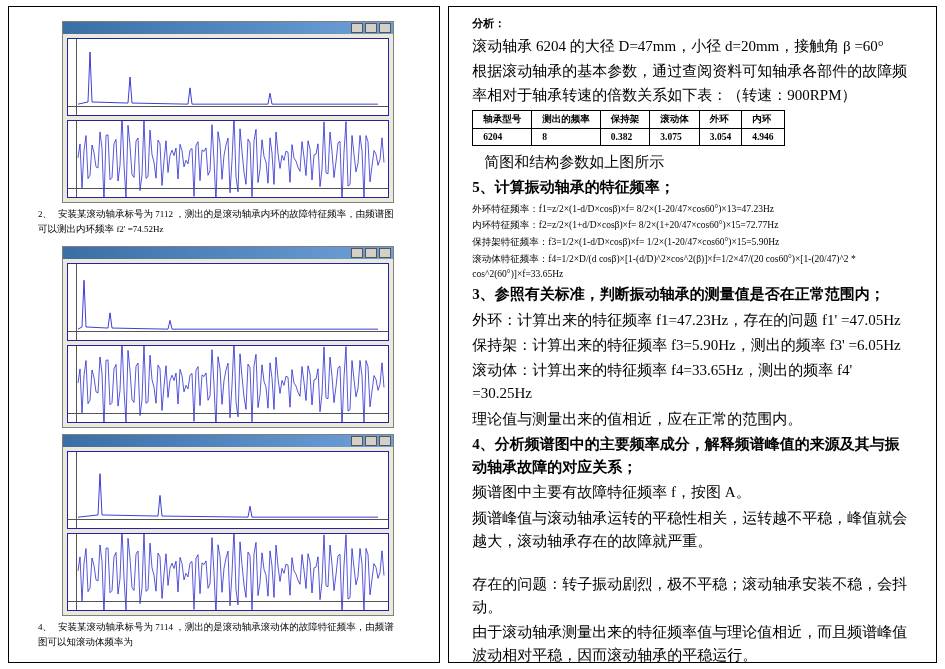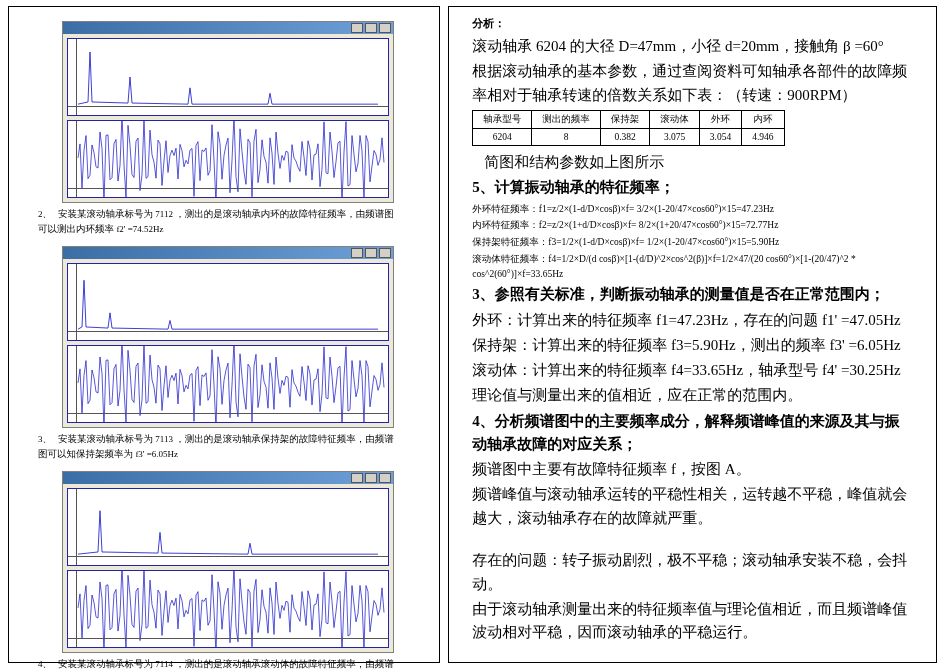--- a/index.html
+++ b/index.html
@@ -91,22 +91,22 @@
   .formula { font-family: "Times New Roman", serif; font-size: 9.5px; }
 
   table.data {
     border-collapse: collapse;
     margin: 3px 0 5px 0;
     font-size: 9.5px;
   }
   table.data td {
     border: 1px solid #000;
     padding: 1px 10px;
-    text-align: center;
     white-space: nowrap;
+    font-weight: bold;
   }
   .indent { margin-left: 12px; }
 </style>
 </head>
 <body>
 
 <div class="left-col">
 
   <div class="figure-block">
     <div class="spectrum-win">
@@ -150,27 +150,20 @@
           <polyline fill="none" stroke="#1818cc" stroke-width="0.8" points="10,60 14,58 16,15 18,58 40,59 42,45 44,59 100,60 102,52 104,60 310,60"></polyline>
         </svg>
       </div>
       <div class="plot dense">
         <div class="yaxis"></div><div class="waxis"></div>
         <svg viewBox="0 0 320 70" preserveAspectRatio="none">
           <polyline id="dense2" fill="none" stroke="#1818cc" stroke-width="0.7" points="10,34.0 12,21.1 14,61.6 16,27.1 18,13.4 20,53.1 22,49.9 24,22.1 26,29.1 28,42.2 30,43.3 32,10.1 34,25.3 36,75.7 38,13.2 40,12.8 42,54.1 44,52.2 46,21.0 48,17.0 50,55.3 52,41.0 54,-5.1 56,40.5 58,70.5 60,4.0 62,22.4 64,49.3 66,52.0 68,18.6 70,15.7 72,64.1 74,49.6 76,-2.0 78,52.8 80,51.3 82,8.4 84,31.0 86,38.0 88,52.7 90,17.6 92,21.0 94,59.4 96,36.8 98,18.2 100,47.4 102,31.7 104,26.9 106,31.8 108,25.0 110,53.4 112,21.5 114,27.3 116,42.2 118,36.2 120,39.5 122,26.8 124,25.3 126,69.4 128,22.4 130,19.0 132,54.9 134,26.6 136,28.1 138,24.8 140,50.0 142,46.0 144,3.4 146,36.2 148,76.0 150,9.9 152,20.8 154,53.7 156,31.8 158,22.1 160,15.8 162,66.1 164,36.1 166,-4.6 168,51.4 170,65.2 172,7.2 174,28.2 176,47.0 178,58.3 180,16.7 182,19.9 184,69.8 186,18.4 188,7.7 190,56.7 192,44.8 194,17.3 196,32.6 198,37.9 200,57.3 202,15.5 204,29.5 206,58.4 208,10.2 210,29.7 212,43.7 214,31.7 216,36.2 218,27.8 220,28.8 222,56.4 224,21.8 226,34.1 228,37.0 230,42.6 232,46.3 234,18.9 236,33.3 238,50.2 240,18.2 242,25.7 244,54.3 246,31.3 248,30.5 250,21.0 252,60.5 254,44.2 256,0.8 258,47.7 260,48.6 262,10.2 264,27.9 266,52.1 268,37.4 270,20.1 272,18.7 274,74.9 276,28.6 278,0.6 280,59.9 282,58.6 284,13.4 286,30.7 288,46.8 290,39.1 292,13.3 294,27.4 296,71.8 298,13.4 300,19.0 302,56.0 304,41.5 306,27.2 308,30.7 310,40.8 312,35.4 314,15.5 316,38.2"></polyline>
         </svg>
       </div>
     </div>
-  </div>
-  <div class="caption">
-    <span class="num-prefix">3、</span>
-    <span>安装某滚动轴承标号为 </span>
-    <span class="idnum">7113</span>
-    <span>，测出的是滚动轴承保持架的故障特征频率，由频谱图可以知保持架频率为 </span>
-    <span class="varsym">f3' =6.05Hz</span>
   </div>
 
   <div class="figure-block">
     <div class="spectrum-win">
       <div class="spectrum-titlebar">
         <div class="winbtn"></div>
         <div class="winbtn"></div>
         <div class="winbtn"></div>
       </div>
       <div class="plot sparse">
@@ -220,29 +213,29 @@
       <td>3.075</td>
       <td>3.054</td>
       <td>4.946</td>
     </tr>
   </tbody>
     </table>
 
   <div class="para indent">简图和结构参数如上图所示</div>
 
   <div class="para bold">5、计算振动轴承的特征频率；</div>
-  <div class="para formula">外环特征频率：f1=z/2×(1-d/D×cosβ)×f= 3/2×(1-20/47×cos60°)×15=47.23Hz</div>
+  <div class="para formula">外环特征频率：f1=z/2×(1-d/D×cosβ)×f= 8/2×(1-20/47×cos60°)×13=47.23Hz</div>
   <div class="para formula">内环特征频率：f2=z/2×(1+d/D×cosβ)×f= 8/2×(1+20/47×cos60°)×15=72.77Hz</div>
   <div class="para formula">保持架特征频率：f3=1/2×(1-d/D×cosβ)×f= 1/2×(1-20/47×cos60°)×15=5.90Hz</div>
   <div class="para formula">滚动体特征频率：f4=1/2×D/(d cosβ)×[1-(d/D)^2×cos^2(β)]×f=1/2×47/(20 cos60°)×[1-(20/47)^2 * cos^2(60°)]×f=33.65Hz</div>
 
   <div class="para bold">3、参照有关标准，判断振动轴承的测量值是否在正常范围内；</div>
   <div class="para">外环：计算出来的特征频率 f1=47.23Hz，存在的问题 f1' =47.05Hz</div>
   <div class="para">保持架：计算出来的特征频率 f3=5.90Hz，测出的频率 f3' =6.05Hz</div>
-  <div class="para">滚动体：计算出来的特征频率 f4=33.65Hz，轴承型号 f4' =30.25Hz</div>
+  <div class="para">滚动体：计算出来的特征频率 f4=33.65Hz，测出的频率 f4' =30.25Hz</div>
   <div class="para">理论值与测量出来的值相近，应在正常的范围内。</div>
 
   <div class="para bold">4、分析频谱图中的主要频率成分，解释频谱峰值的来源及其与振动轴承故障的对应关系；</div>
   <div class="para">频谱图中主要有故障特征频率 f，按图 A。</div>
   <div class="para">频谱峰值与滚动轴承运转的平稳性相关，运转越不平稳，峰值就会越大，滚动轴承存在的故障就严重。</div>
 
   <br>
   <div class="para">存在的问题：转子振动剧烈，极不平稳；滚动轴承安装不稳，会抖动。</div>
   <div class="para">由于滚动轴承测量出来的特征频率值与理论值相近，而且频谱峰值波动相对平稳，因而滚动轴承的平稳运行。</div>
 </div>

